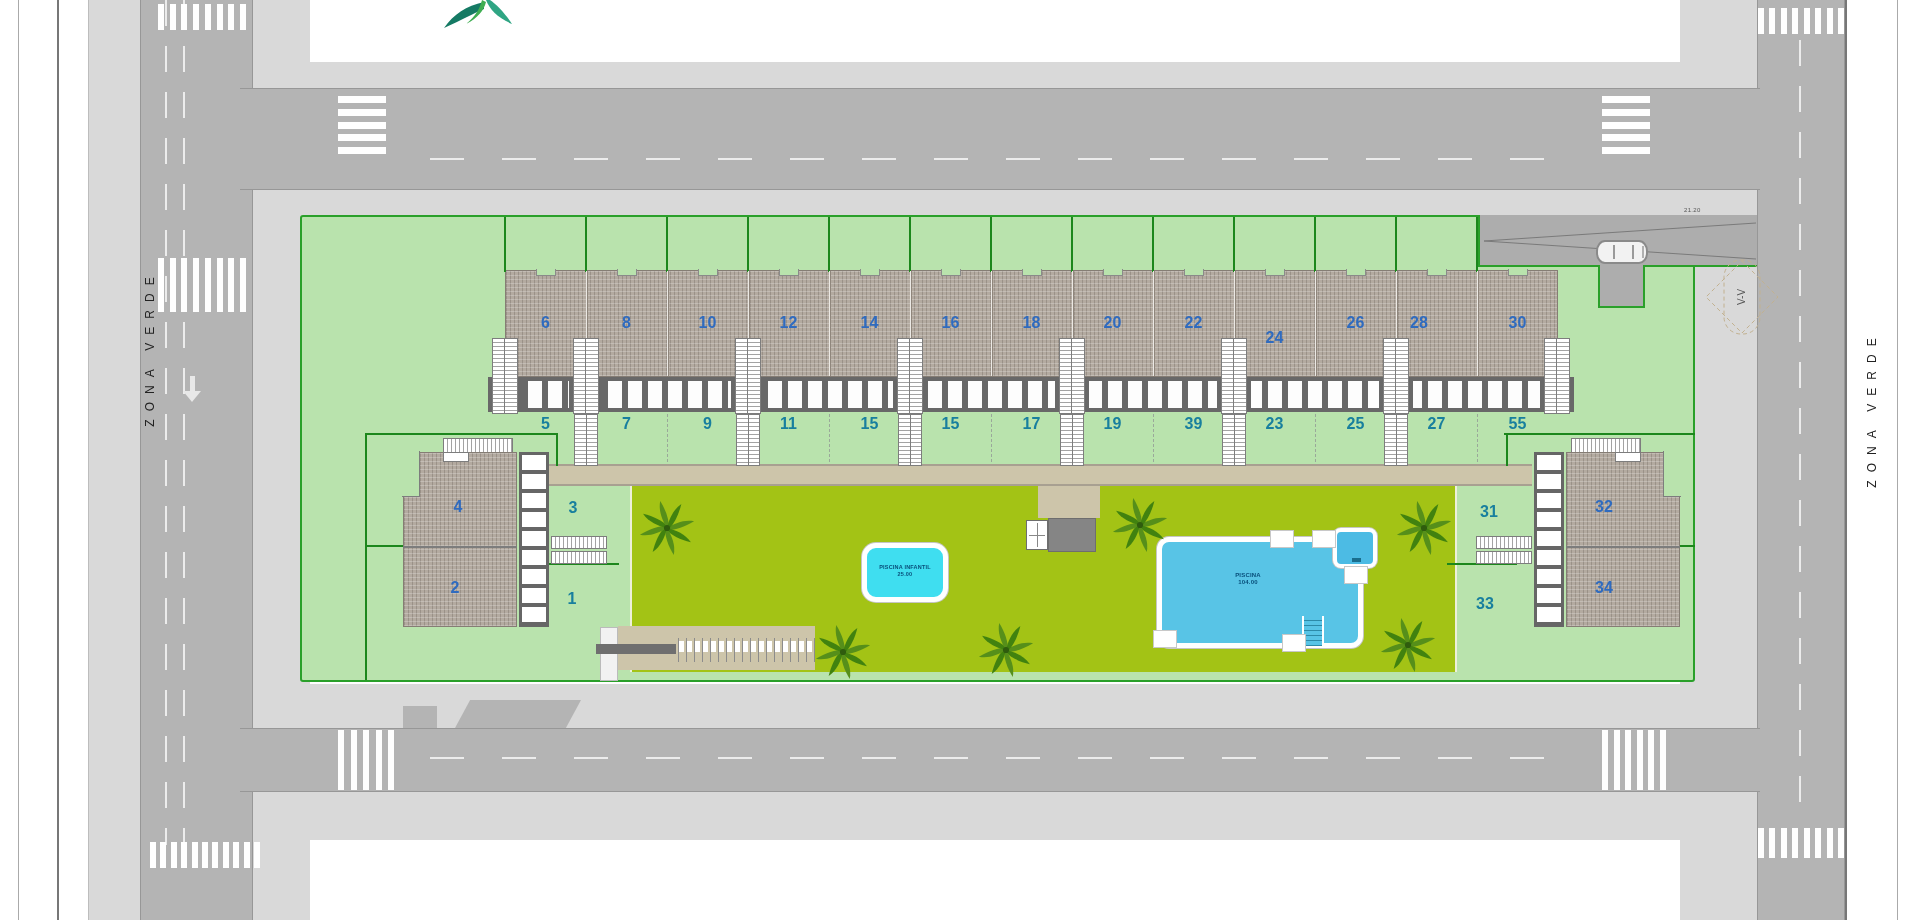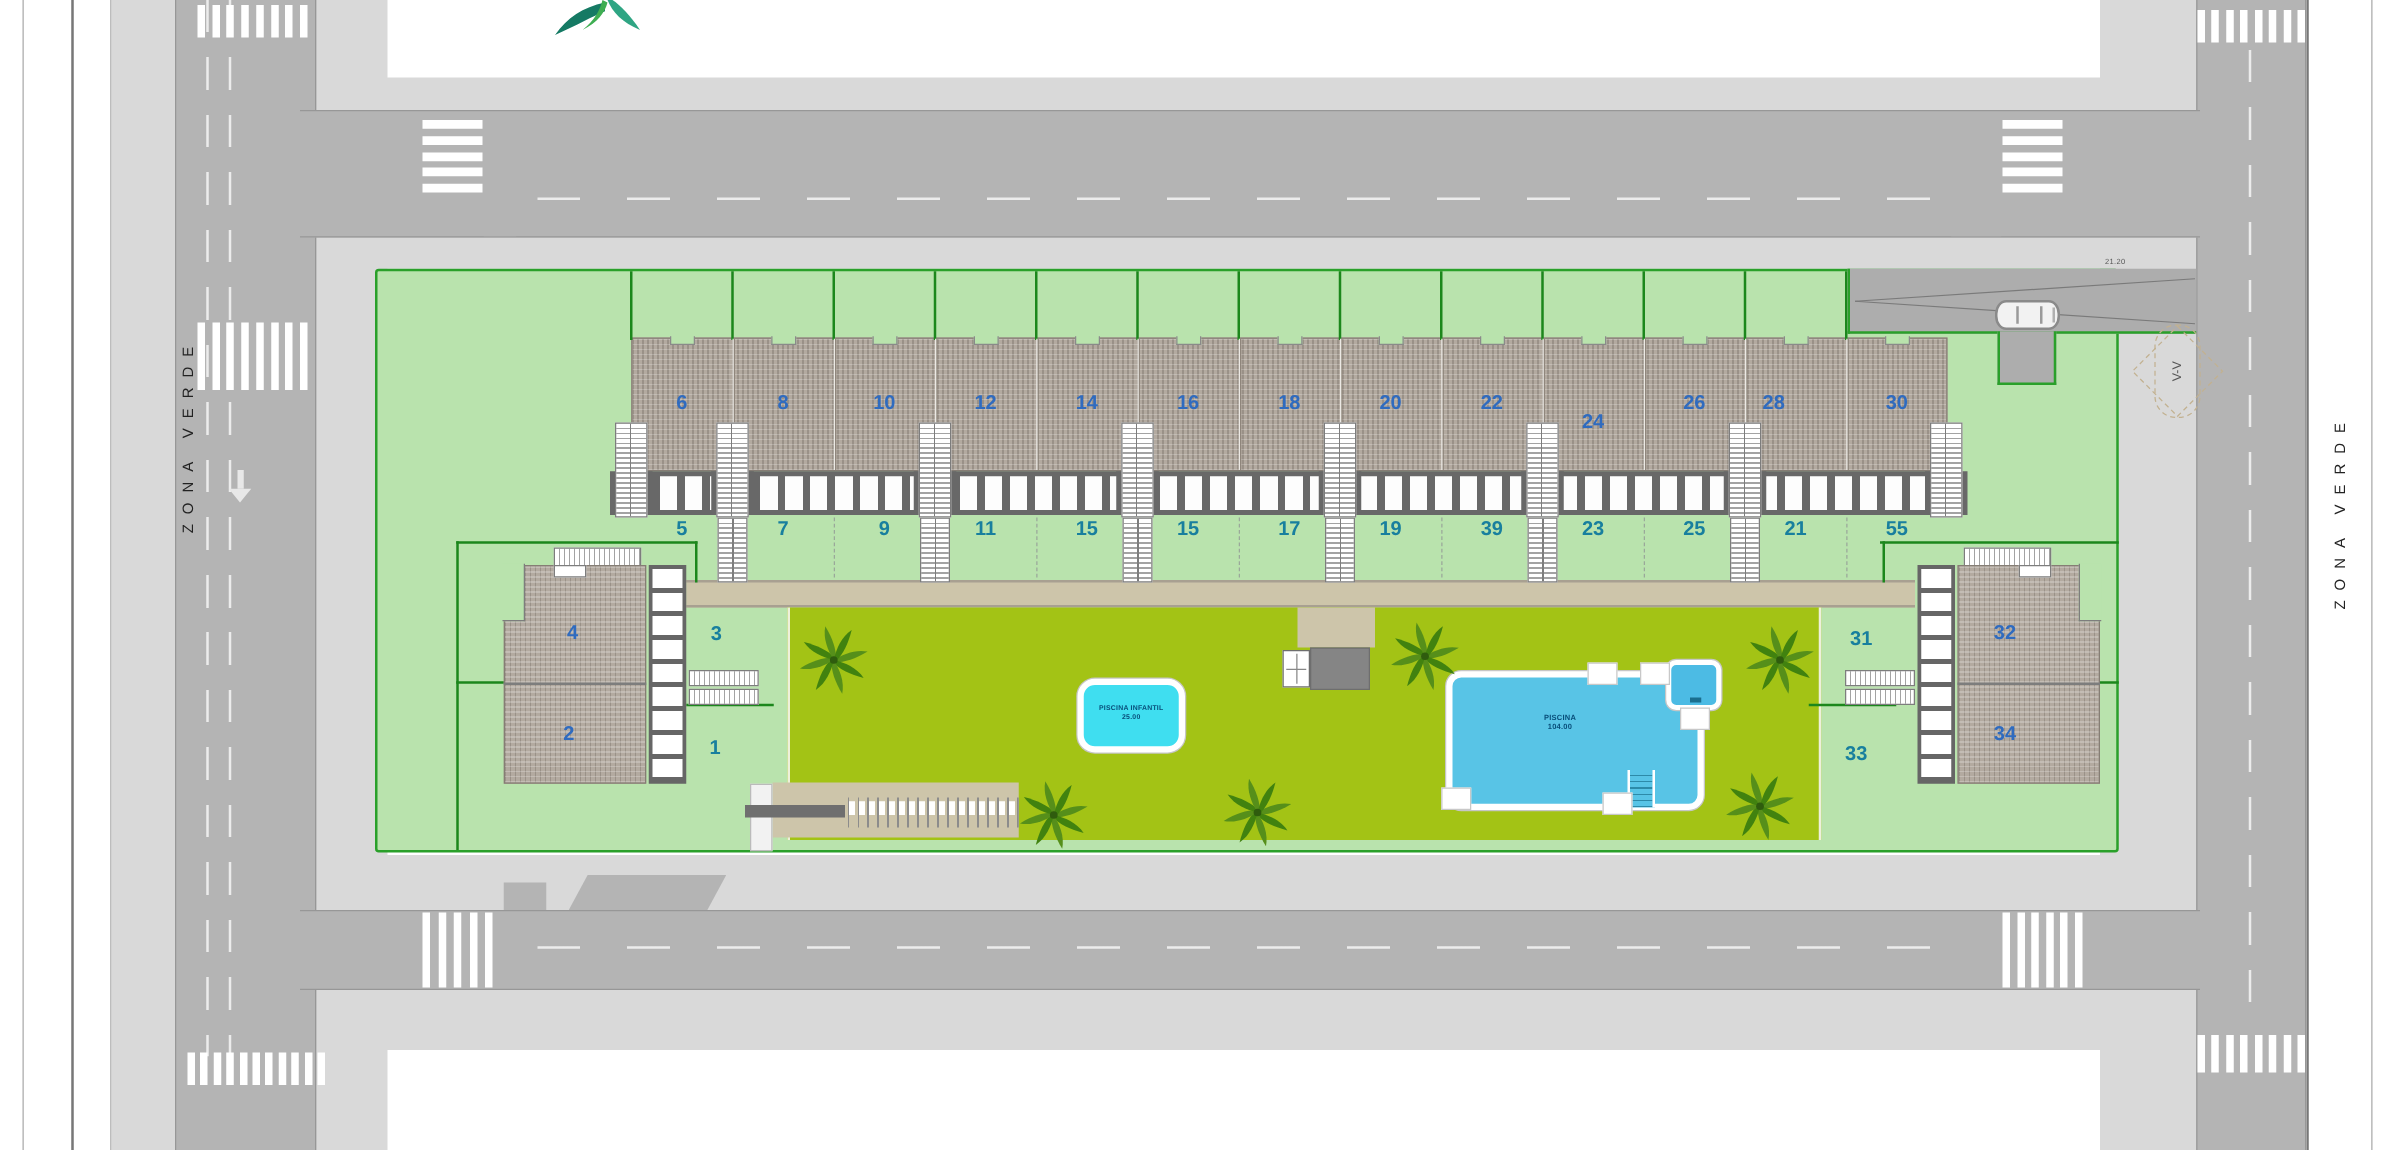--- a/index.html
+++ b/index.html
@@ -261,21 +261,21 @@
     <div class="abs num teal z4" style="left:612.5px;top:414px">7</div>
     <div class="abs num teal z4" style="left:693.5px;top:414px">9</div>
     <div class="abs num teal z4" style="left:774.5px;top:414px">11</div>
     <div class="abs num teal z4" style="left:855.5px;top:414px">15</div>
     <div class="abs num teal z4" style="left:936.5px;top:414px">15</div>
     <div class="abs num teal z4" style="left:1017.5px;top:414px">17</div>
     <div class="abs num teal z4" style="left:1098.5px;top:414px">19</div>
     <div class="abs num teal z4" style="left:1179.5px;top:414px">39</div>
     <div class="abs num teal z4" style="left:1260.5px;top:414px">23</div>
     <div class="abs num teal z4" style="left:1341.5px;top:414px">25</div>
-    <div class="abs num teal z4" style="left:1422.5px;top:414px">21</div>
+    <div class="abs num teal z4" style="left:1422.5px;top:414px">27</div>
     <div class="abs num teal z4" style="left:1503.5px;top:414px">55</div>
     <div class="abs terr z4" style="left:488px;top:377px;width:34px;height:35px"></div>
     <div class="abs ladder-v z4" style="left:492px;top:338px;width:26px;height:76px"></div>
     <div class="abs terr z4" style="left:569px;top:377px;width:34px;height:35px"></div>
     <div class="abs ladder-v z4" style="left:573px;top:338px;width:26px;height:76px"></div>
     <div class="abs terr z4" style="left:731px;top:377px;width:34px;height:35px"></div>
     <div class="abs ladder-v z4" style="left:735px;top:338px;width:26px;height:76px"></div>
     <div class="abs terr z4" style="left:893px;top:377px;width:34px;height:35px"></div>
     <div class="abs ladder-v z4" style="left:897px;top:338px;width:26px;height:76px"></div>
     <div class="abs terr z4" style="left:1055px;top:377px;width:34px;height:35px"></div>

